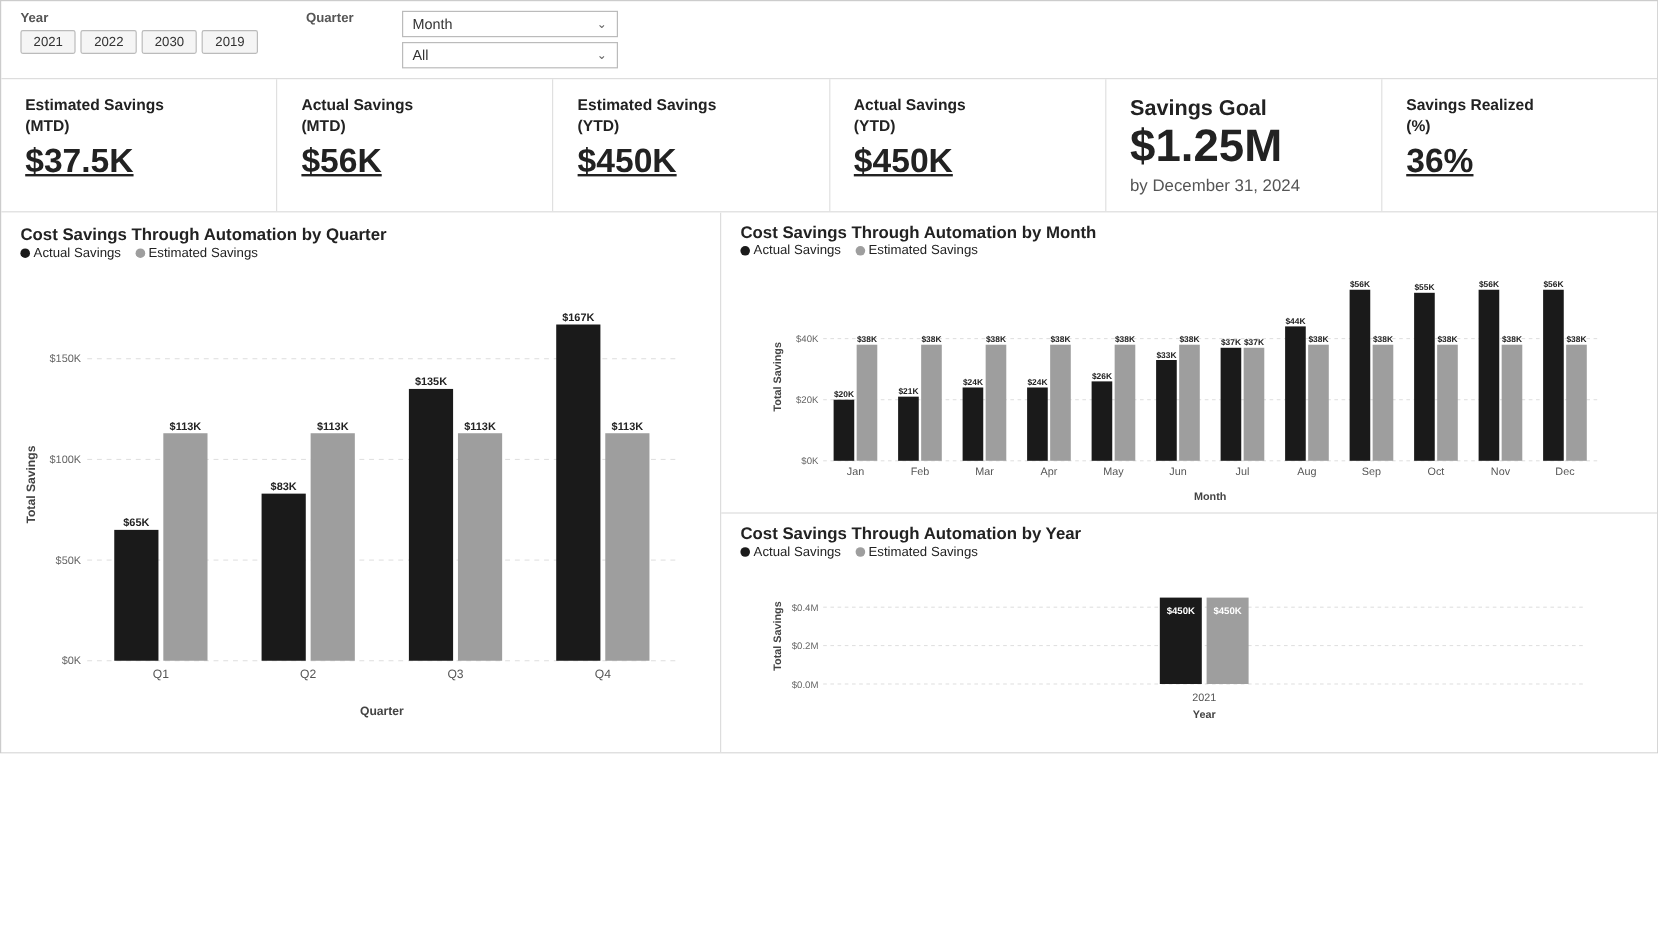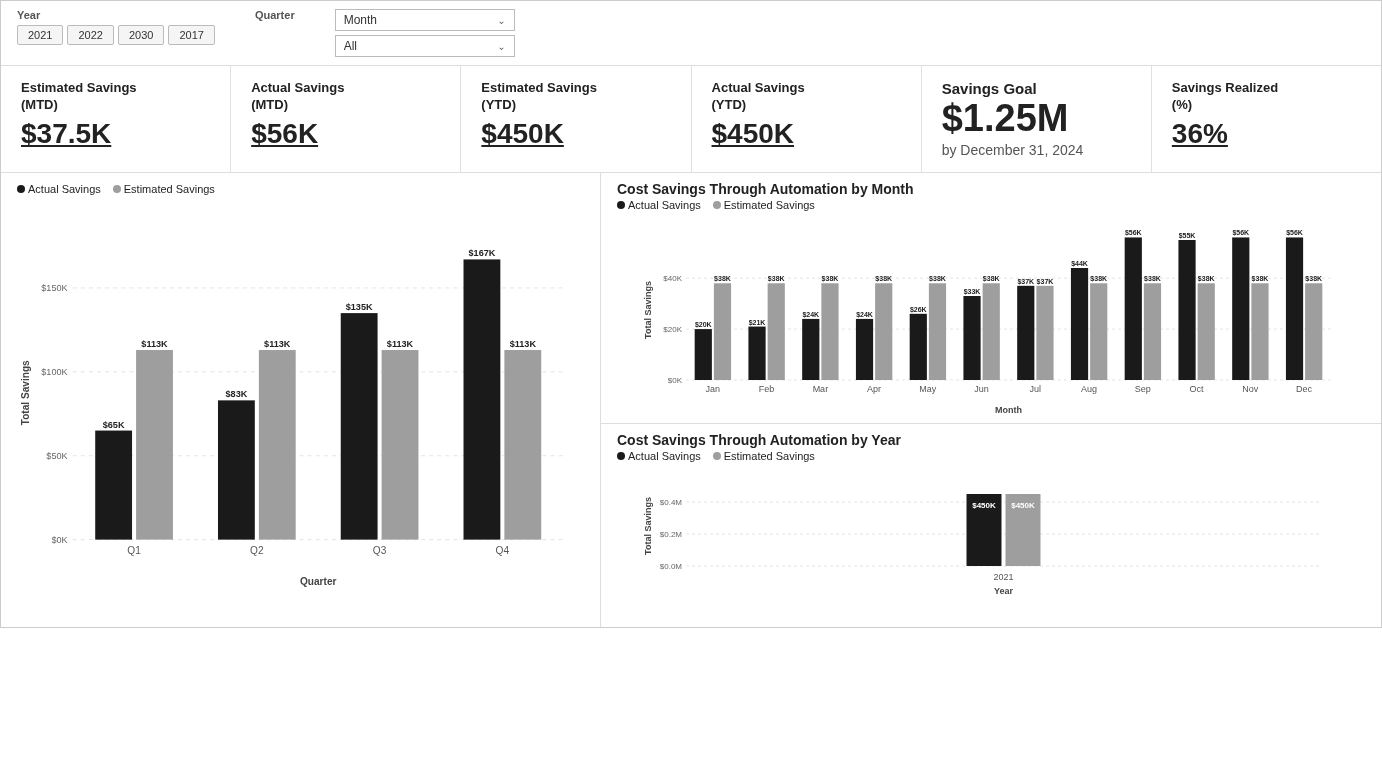--- a/index.html
+++ b/index.html
@@ -17,21 +17,21 @@
     .dropdown-label { color: #333; }
     .chevron { font-size: 10px; color: #666; }
     
     
     .kpi-row { display: flex; border-bottom: 1px solid #ddd; }
     .kpi-card { flex: 1; padding: 14px 20px; border-right: 1px solid #e0e0e0; display: flex; flex-direction: column; align-items: flex-start; }
     .kpi-card:last-child { border-right: none; }
     .kpi-title { font-size: 13px; font-weight: 700; line-height: 1.3; }
     .kpi-value { font-size: 28px; font-weight: 800; margin-top: 4px; text-decoration: underline; }
     .kpi-subtitle { font-size: 14px; color: #555; margin-top: 2px; }
-    .kpi-goal-title { font-size: 15px; font-weight: 700; }
+    .kpi-goal-title { font-size: 18px; font-weight: 700; }
     .kpi-goal-value { font-size: 38px; font-weight: 700; }
     
     
     .charts-area { display: flex; flex: 1; overflow: hidden; }
     .chart-left { width: 600px; border-right: 1px solid #ddd; padding: 10px 16px; display: flex; flex-direction: column; }
     .chart-right { flex: 1; display: flex; flex-direction: column; }
     .chart-right-top { flex: 1; padding: 8px 16px; border-bottom: 1px solid #ddd; }
     .chart-right-bottom { height: 220px; padding: 8px 16px; }
     
     .chart-title { font-size: 14px; font-weight: 700; margin-bottom: 2px; }
@@ -48,21 +48,21 @@
 
 <div class="dashboard">
 
   <div class="filter-bar">
     <div class="filter-group">
       <span class="filter-label">Year</span>
       <div class="filter-buttons">
         <button class="filter-btn">2021</button>
         <button class="filter-btn">2022</button>
         <button class="filter-btn">2030</button>
-        <button class="filter-btn">2017</button>
+        <button class="filter-btn">2019</button>
       </div>
     </div>
 
     <div class="filter-group">
       <span class="filter-label">Quarter</span>
     </div>
 
     <div class="filter-dropdown">
       <div class="dropdown-row">
         <span class="dropdown-label">Month</span>
@@ -99,20 +99,21 @@
     </div>
     <div class="kpi-card">
       <span class="kpi-title">Savings Realized<br>(%)</span>
       <span class="kpi-value">36%</span>
     </div>
   </div>
 
   <div class="charts-area">
 
     <div class="chart-left">
+      <div class="chart-title">Cost Savings Through Automation by Quarter</div>
       <div class="chart-legend">
         <div class="legend-item">
           <span class="legend-dot" style="background:#1a1a1a;"></span>
           <span>Actual Savings</span>
         </div>
         <div class="legend-item">
           <span class="legend-dot" style="background:#9e9e9e;"></span>
           <span>Estimated Savings</span>
         </div>
       </div>

